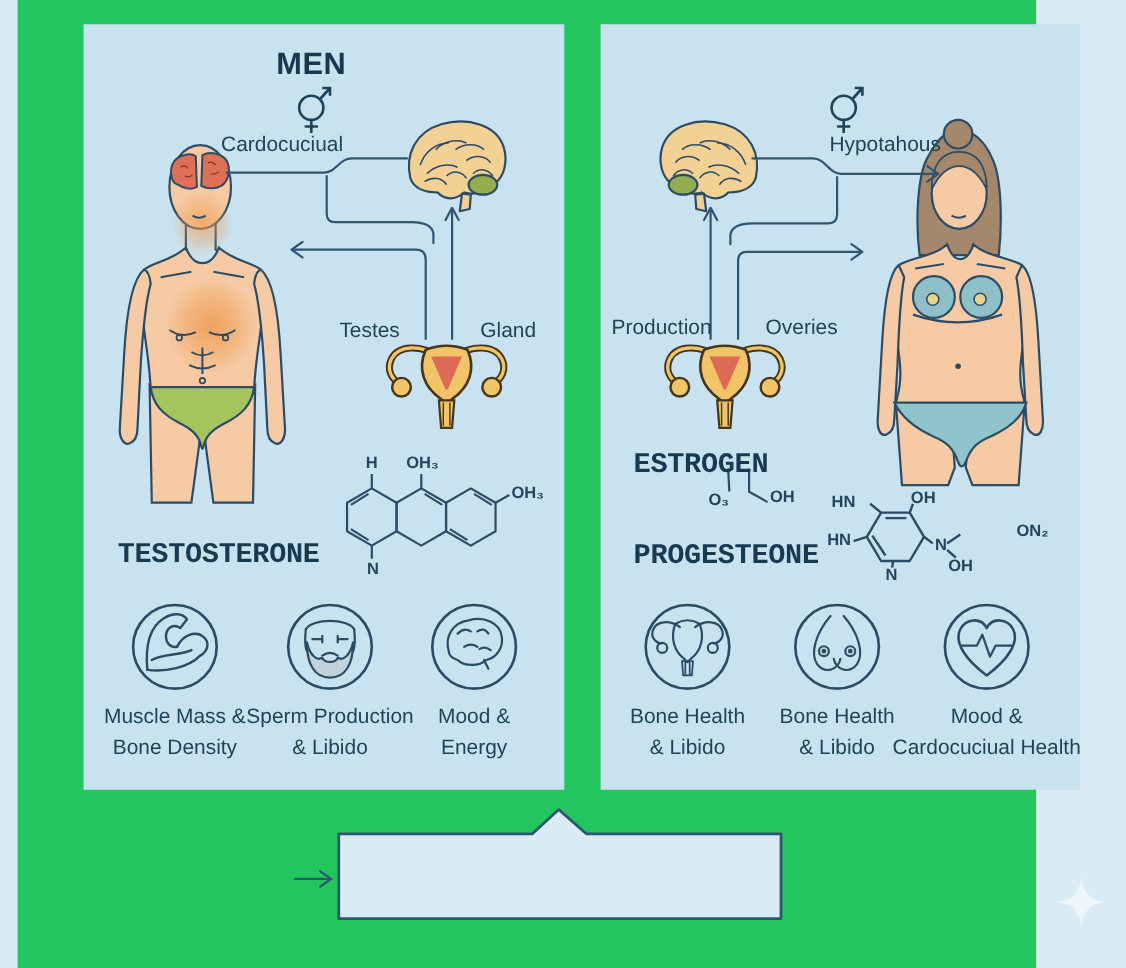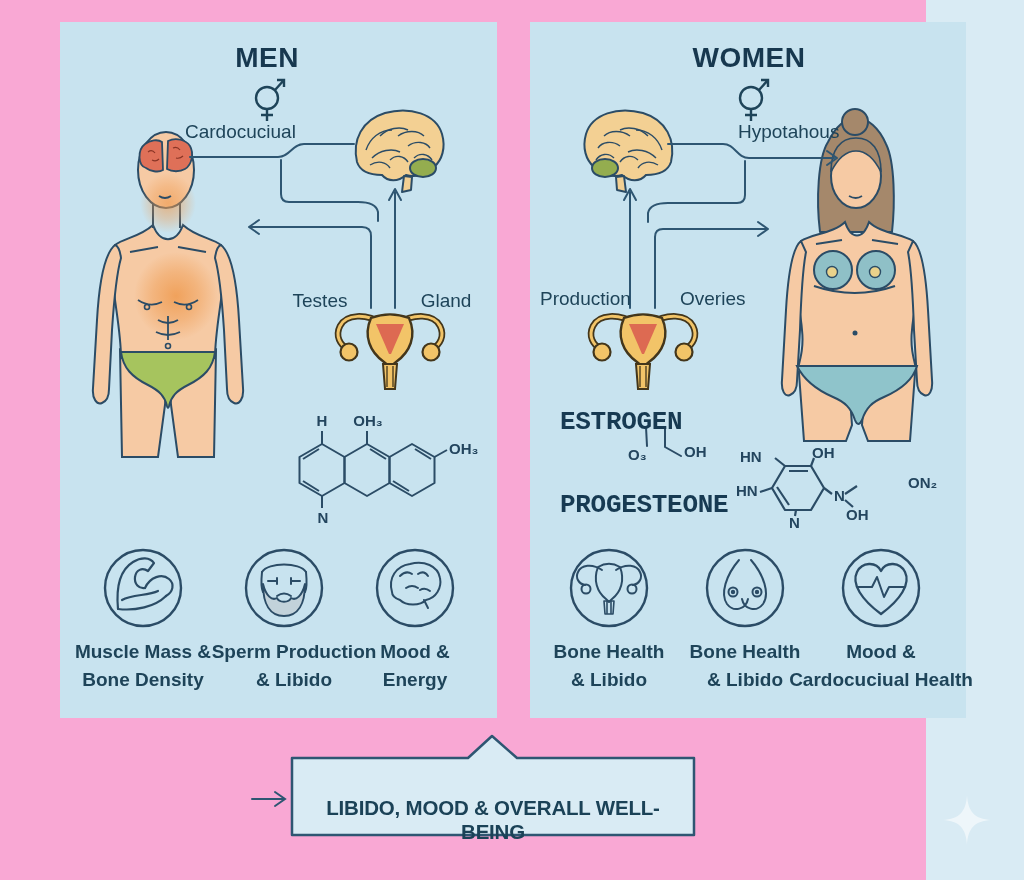--- a/index.html
+++ b/index.html
@@ -1,24 +1,24 @@
 <!DOCTYPE html>
 <html><head>
 <meta charset="utf-8">
 <style>
   html,body{margin:0;padding:0;}
   body{width:1024px;height:880px;overflow:hidden;background:#d9ebf4;
        font-family:"Liberation Sans","DejaVu Sans",sans-serif;}
-  #stage{position:relative;width:926px;height:880px;background:#f9a8d4;}
+  #stage{position:relative;width:926px;height:880px;background:#22c55e;margin-left:16px;}
   .abs{position:absolute;}
   .panel{position:absolute;top:22px;width:437px;height:696px;background:#c8e3ef;}
   .title{font-size:28px;font-weight:800;color:#17384f;text-align:center;letter-spacing:.5px;}
   .lbl{font-size:19px;font-weight:500;color:#1e4459;}
   .hormone{font-size:26px;font-weight:800;color:#173a52;letter-spacing:-.3px;font-family:Liberation Mono, monospace;}
-  .benefit{font-size:19px;font-weight:700;color:#1e4459;text-align:center;
+  .benefit{font-size:19px;font-weight:400;color:#1e4459;text-align:center;
            white-space:pre-line;line-height:28px;}
   .chem{font-size:15px;font-weight:700;color:#23455e;}
   .banner-line{font-size:20.5px;font-weight:800;color:#1b4257;text-align:center;letter-spacing:-.2px;}
   svg{position:absolute;left:0;top:0;}
   .ctr{text-align:center;}
 </style>
 </head>
 <body>
 
 <div id="stage">
@@ -258,30 +258,30 @@
 
     <path d="M292,758 L468,758 L492,736 L517,758 L694,758 L694,835 L292,835 Z" fill="#d9ebf4" stroke="#2e5672" stroke-width="2.5" stroke-linejoin="round"></path>
     <g fill="none" stroke="#2e5672" stroke-width="2" stroke-linecap="round">
       <path d="M252,799 L284,799"></path>
       <path d="M275,792 L285,799 L275,806"></path>
     </g>
     <path d="M967,795 C968,812 975,819 991,820 C975,821 968,828 967,845 C966,828 959,821 943,820 C959,819 966,812 967,795 Z" fill="#ffffff" opacity="0.55"></path>
   </svg>
 
   <div class="abs title" style="left:197px;top:42px;width:140px">MEN</div>
-  <div class="abs title" style="left:679px;top:42px;width:140px">WOMEN</div>
 
   <div class="abs lbl" style="left:185px;top:121px">Cardocuciual</div>
   <div class="abs lbl" style="left:738px;top:121px">Hypotahous</div>
 
   <div class="abs lbl ctr" style="left:270px;top:290px;width:100px">Testes</div>
   <div class="abs lbl ctr" style="left:398px;top:290px;width:96px">Gland</div>
   <div class="abs lbl" style="left:540px;top:288px">Production</div>
   <div class="abs lbl" style="left:680px;top:288px">Overies</div>
 
+  <div class="abs hormone" style="left:91px;top:489px">TESTOSTERONE</div>
   <div class="abs hormone" style="left:560px;top:407px">ESTROGEN</div>
   <div class="abs hormone" style="left:560px;top:490px">PROGESTEONE</div>
 
   <div class="abs chem ctr" style="left:312px;top:412px;width:20px">H</div>
   <div class="abs chem ctr" style="left:350px;top:412px;width:36px">OH₃</div>
   <div class="abs chem" style="left:449px;top:440px">OH₃</div>
   <div class="abs chem ctr" style="left:313px;top:509px;width:20px">N</div>
 
   <div class="abs chem" style="left:628px;top:446px">O₃</div>
   <div class="abs chem" style="left:684px;top:443px">OH</div>
@@ -289,26 +289,25 @@
   <div class="abs chem" style="left:740px;top:448px">HN</div>
   <div class="abs chem" style="left:812px;top:444px">OH</div>
   <div class="abs chem" style="left:736px;top:482px">HN</div>
   <div class="abs chem" style="left:789px;top:514px">N</div>
   <div class="abs chem" style="left:834px;top:487px">N</div>
   <div class="abs chem" style="left:908px;top:474px">ON₂</div>
   <div class="abs chem" style="left:846px;top:506px">OH</div>
 
   <div class="abs benefit" style="left:58px;top:638px;width:170px">Muscle Mass &amp;
 Bone Density</div>
-  <div class="abs benefit" style="left:209px;top:638px;width:170px">Sperm Production
+  <div class="abs benefit" style="left:199px;top:638px;width:170px">Sperm Production
 &amp; Libido</div>
   <div class="abs benefit" style="left:330px;top:638px;width:170px">Mood &amp;
 Energy</div>
   <div class="abs benefit" style="left:524px;top:638px;width:170px">Bone Health
 &amp; Libido</div>
   <div class="abs benefit" style="left:660px;top:638px;width:170px">Bone Health
 &amp; Libido</div>
   <div class="abs benefit" style="left:776px;top:638px;width:210px">Mood &amp;
 Cardocuciual Health</div>
 
-  <div class="abs banner-line" style="left:296px;top:796px;width:394px">LIBIDO, MOOD &amp; OVERALL WELL-BEING</div>
 
 </div>
 
 </body></html>

